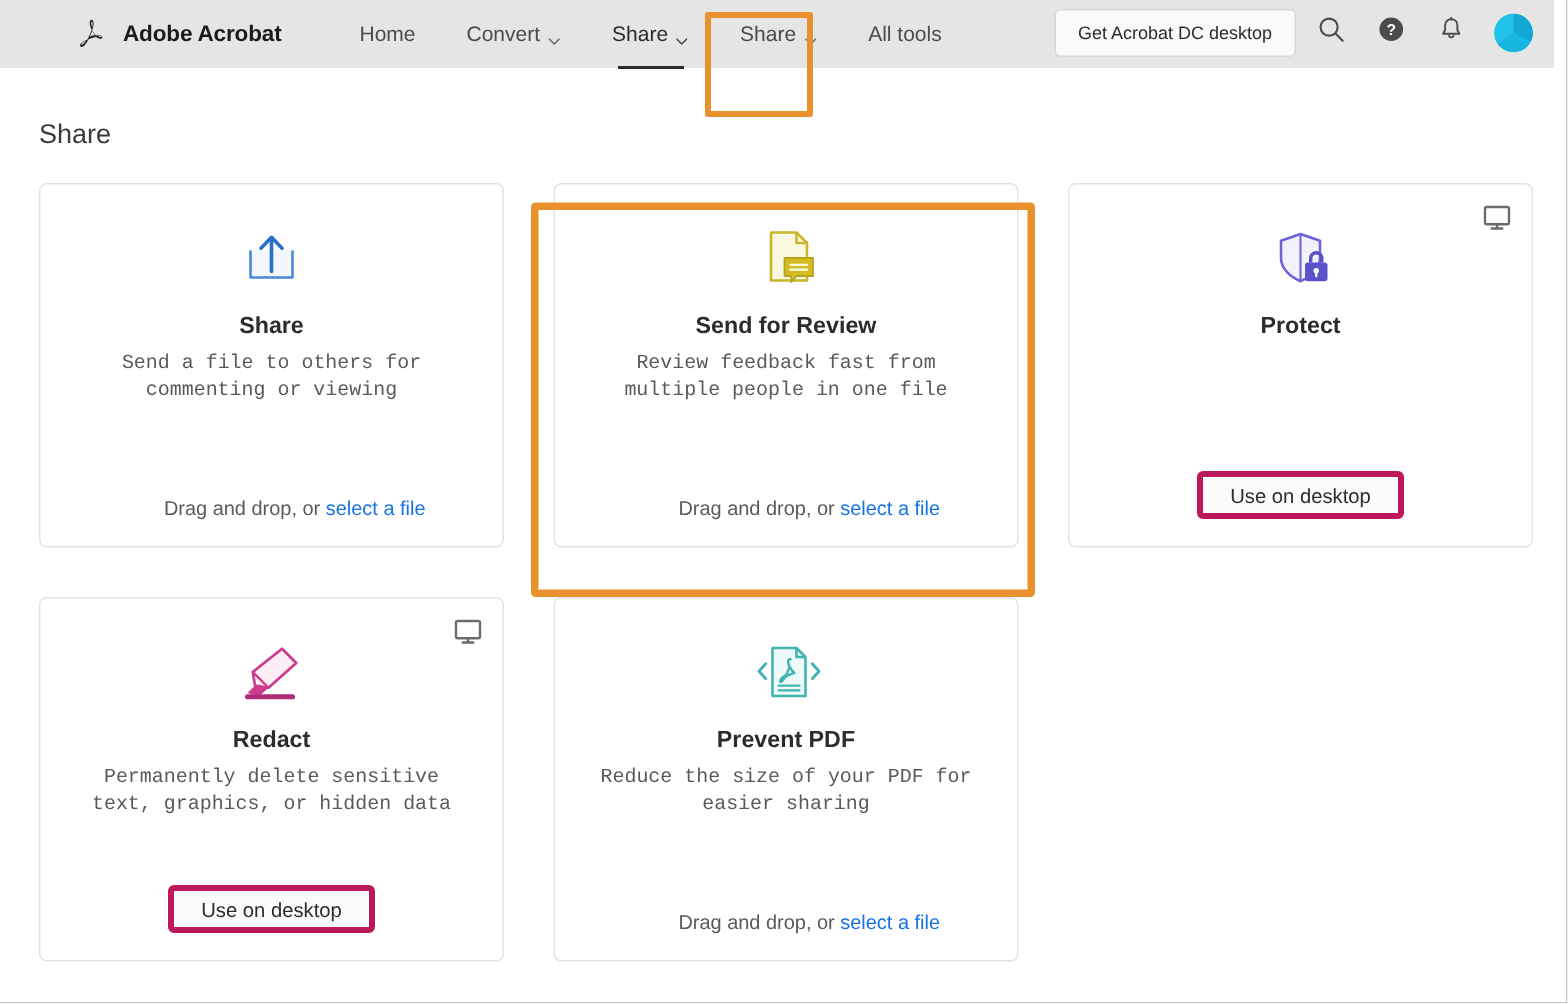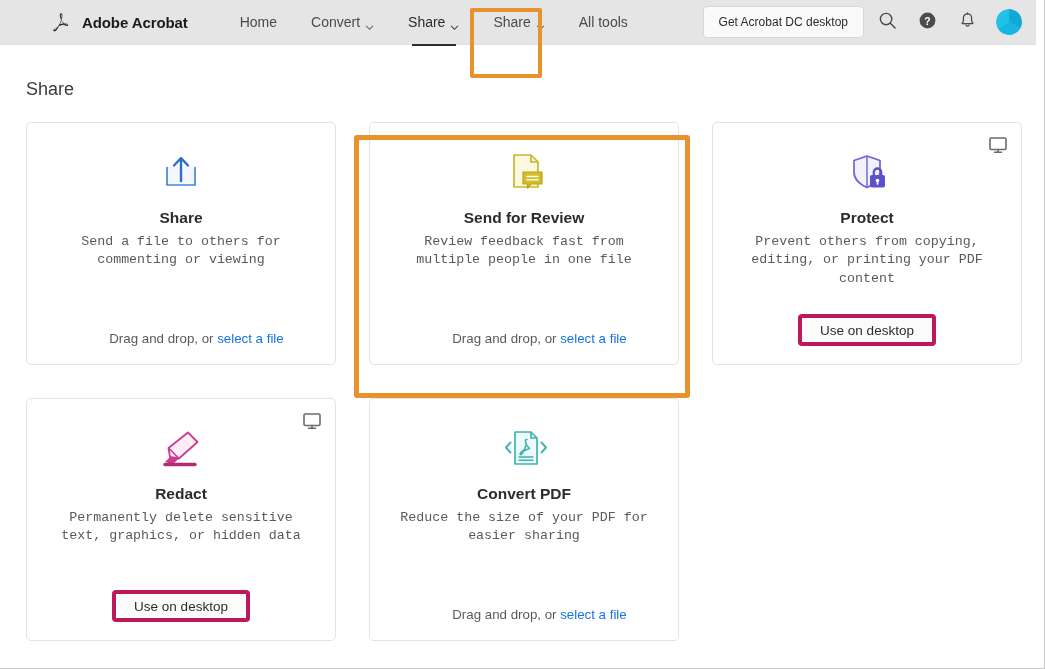--- a/index.html
+++ b/index.html
@@ -336,21 +336,20 @@
           <svg width="46" height="44" viewBox="0 0 46 44">
             <path d="M23 5 L36 9.5 V21 C36 28 30 33.5 23 36.5 C16 33.5 10 28 10 21 V9.5 Z" fill="#f2f1fc" stroke="#6c63d8" stroke-width="1.7" stroke-linejoin="round"></path>
             <path d="M23 5 V36.5" stroke="#6c63d8" stroke-width="1.4"></path>
             <rect x="26" y="24" width="15" height="12.5" rx="2" fill="#5b52c9"></rect>
             <path d="M29.8 24 V21.2 a3.7 3.7 0 0 1 7.4 0 V24" fill="none" stroke="#5b52c9" stroke-width="2.3"></path>
             <circle cx="33.5" cy="29.5" r="1.8" fill="#ffffff"></circle>
             <path d="M33.5 30.2 V33" stroke="#ffffff" stroke-width="1.7" stroke-linecap="round"></path>
           </svg>
         </div>
         <div class="card-title">Protect</div>
-        <div class="card-desc">Prevent others from copying, editing, or printing your PDF content</div>
         <div class="desktop-btn">Use on desktop</div>
       </div>
 
       <div class="card">
         <div class="corner-monitor">
           <svg width="20" height="20" viewBox="0 0 20 20">
             <rect x="2" y="3" width="16" height="11.5" rx="1.2" fill="none" stroke="#6b6b6b" stroke-width="1.6"></rect>
             <path d="M10 14.5 V17 M6.5 17.3 H13.5" stroke="#6b6b6b" stroke-width="1.6" stroke-linecap="round"></path>
           </svg>
         </div>
@@ -372,21 +371,21 @@
           <svg width="46" height="44" viewBox="0 0 46 44">
             <path d="M14 5 H30 L36 11 V37 H14 Z" fill="#eefafa" stroke="#3fb4b0" stroke-width="1.7" stroke-linejoin="round"></path>
             <path d="M30 5 V11 H36" fill="none" stroke="#3fb4b0" stroke-width="1.7" stroke-linejoin="round"></path>
             <path d="M18 30 H32 M18 33.2 H32" stroke="#3fb4b0" stroke-width="1.5" stroke-linecap="round"></path>
             <path d="M26 12.5 c-1.1-.3-1.7.5-1.6 1.8 .2 2.4 2.4 5.6 4.1 7.3 -1.6.5-3.4 1.2-4.8 2.1" fill="none" stroke="#3fb4b0" stroke-width="1.6" stroke-linecap="round" stroke-linejoin="round"></path>
             <path d="M22.4 23.4 c-2 1.4-3.3 2.8-3.3 3.7 0 .6.7.7 1.4 0 1.3-1.3 3.4-5.3 4.6-9" fill="none" stroke="#3fb4b0" stroke-width="1.6" stroke-linecap="round" stroke-linejoin="round"></path>
             <path d="M9.5 15.5 L5 20.5 L9.5 25.5" fill="none" stroke="#3fb4b0" stroke-width="1.9" stroke-linecap="round" stroke-linejoin="round"></path>
             <path d="M40.5 15.5 L45 20.5 L40.5 25.5" fill="none" stroke="#3fb4b0" stroke-width="1.9" stroke-linecap="round" stroke-linejoin="round"></path>
           </svg>
         </div>
-        <div class="card-title">Convert PDF</div>
+        <div class="card-title">Prevent PDF</div>
         <div class="card-desc">Reduce the size of your PDF for easier sharing</div>
         <div class="card-footer">
           <span>Drag and drop, or </span><a class="link">select a file</a>
         </div>
       </div>
 
     </div>
   </div>
 
   <div class="hl-card"></div>

